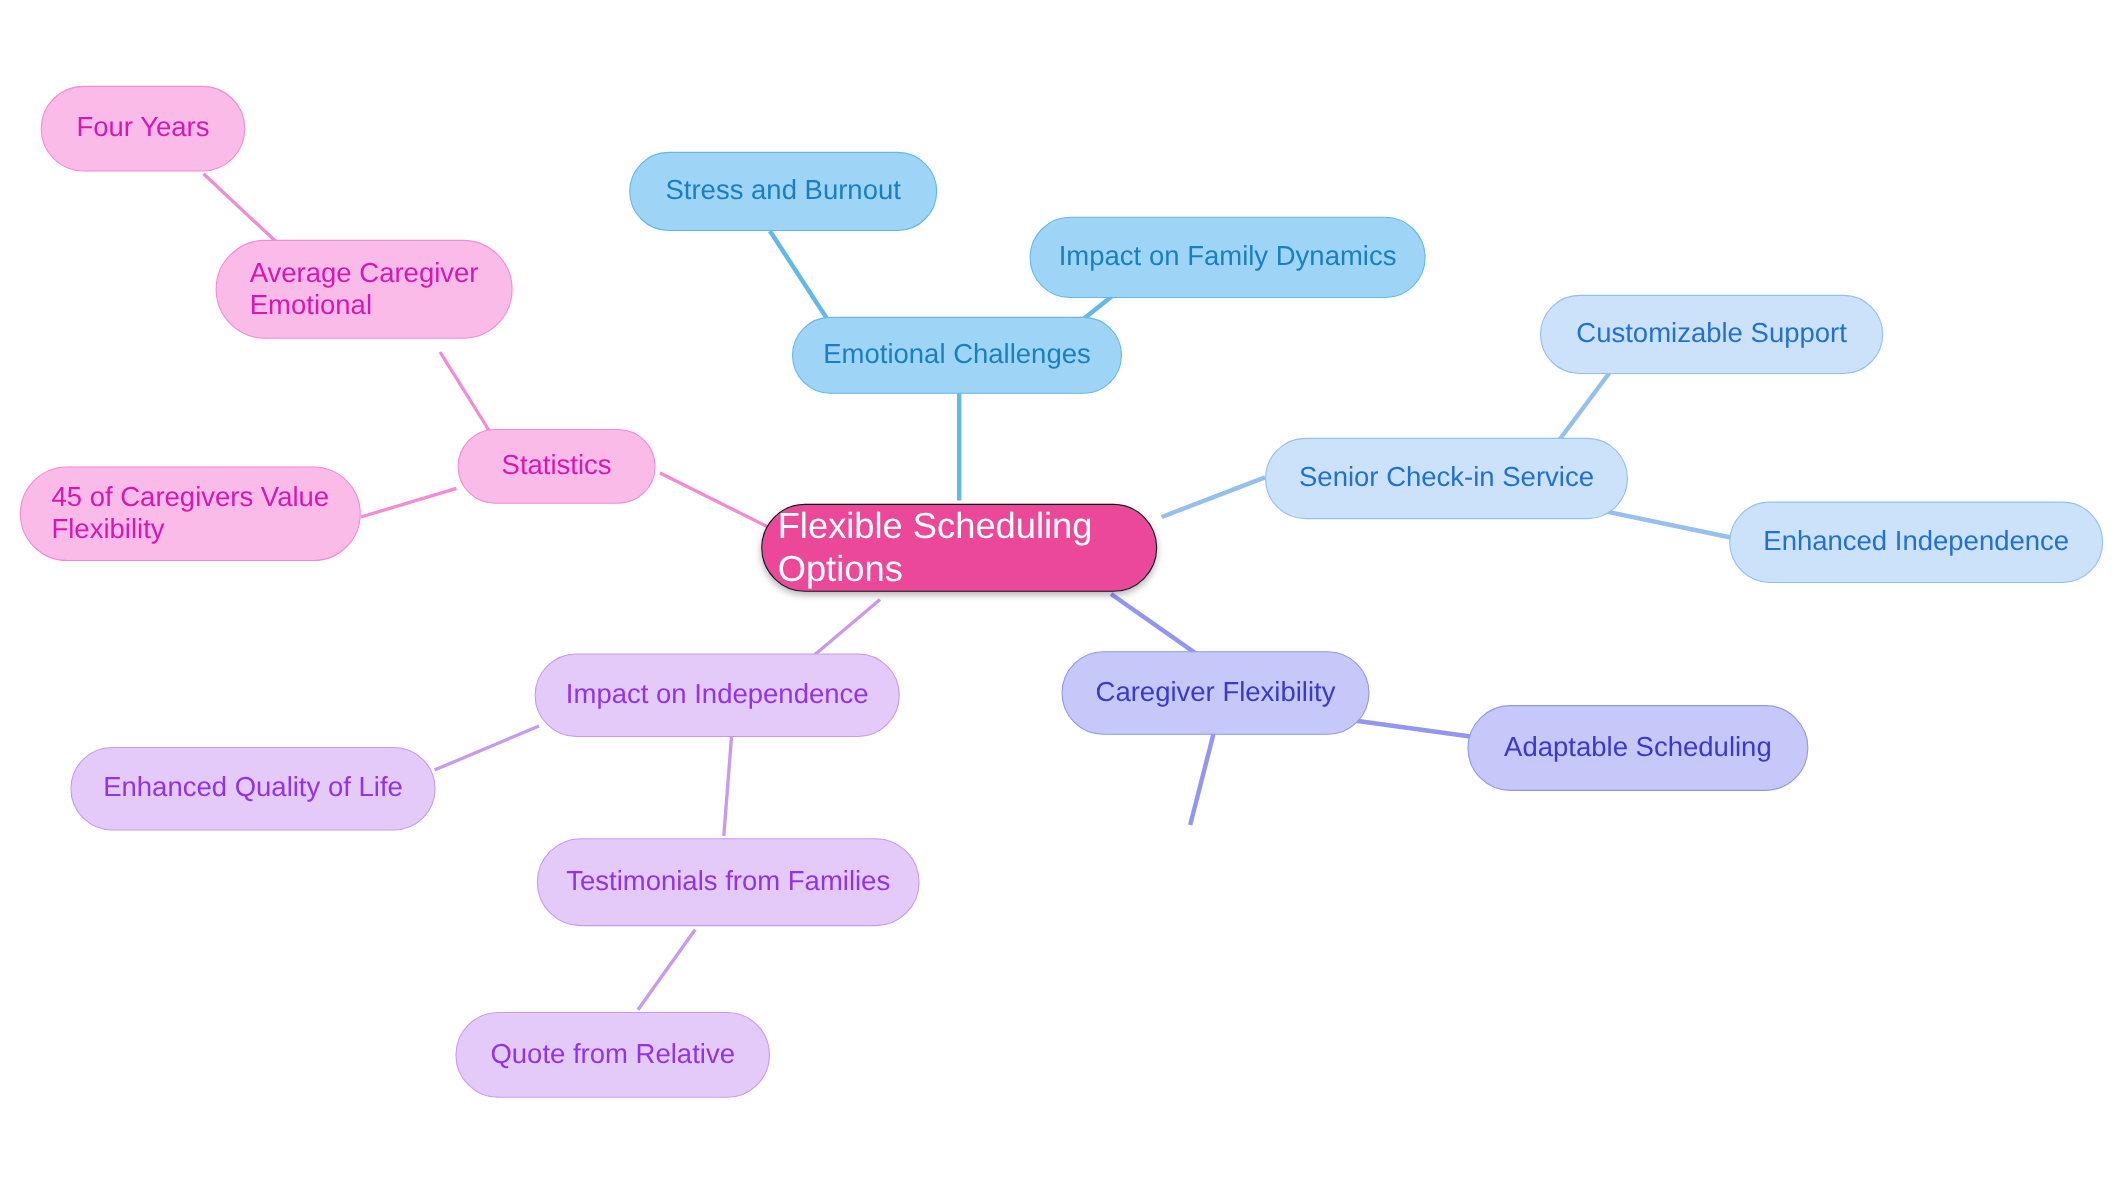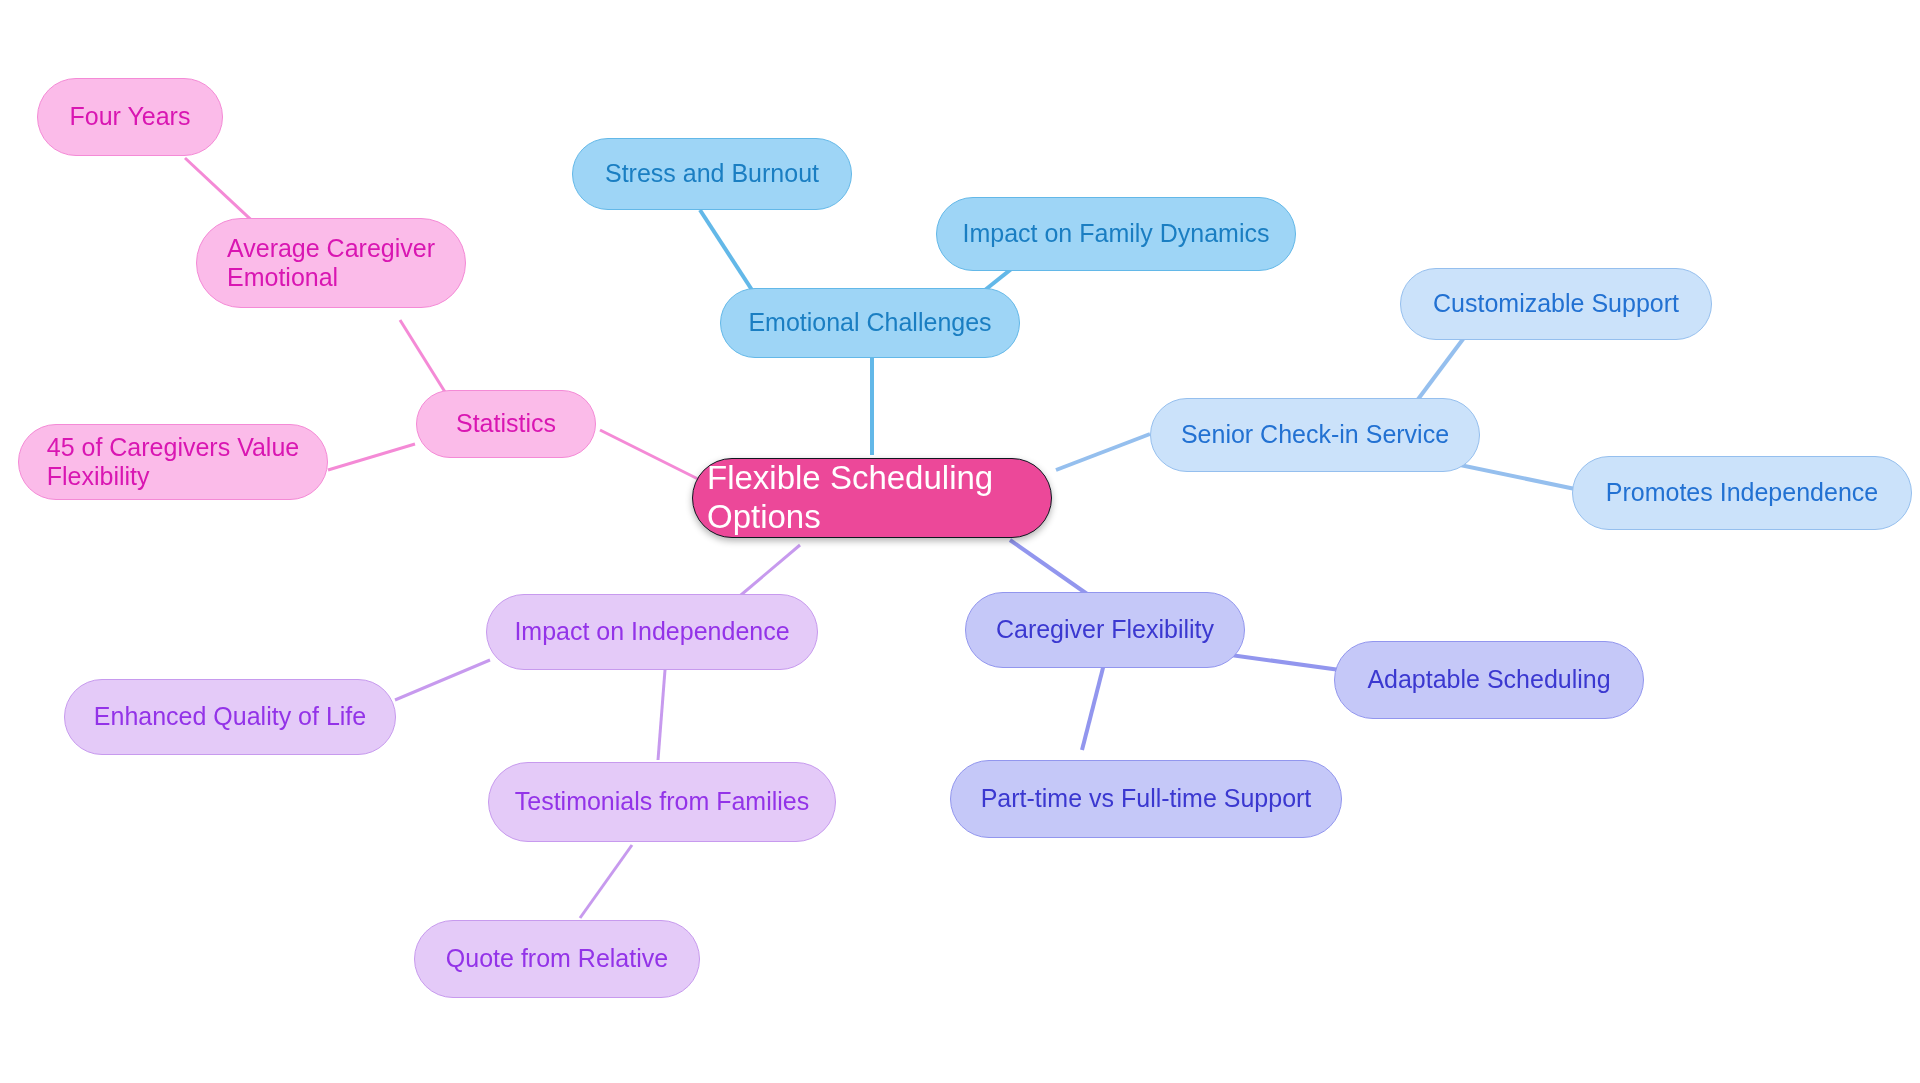--- a/index.html
+++ b/index.html
@@ -112,40 +112,39 @@
 
   <div class="node node-root" style="left:692px; top:458px; width:360px; height:80px;">Flexible Scheduling Options</div>
 
   <div class="node node-pink" style="left:416px; top:390px; width:180px; height:68px;">Statistics</div>
 
   <div class="node node-pink" style="left:196px; top:218px; width:270px; height:90px;">Average Caregiver
 Emotional</div>
 
   <div class="node node-pink" style="left:37px; top:78px; width:186px; height:78px;">Four Years</div>
 
-  <div class="node node-pink" style="left:18px; top:424px; width:310px; height:76px;">45 of Caregivers Value
+  <div class="node node-pink" style="left:18px; top:424px; width:310px; height:86px;">45 of Caregivers Value
 Flexibility</div>
 
   <div class="node node-blue" style="left:720px; top:288px; width:300px; height:70px;">Emotional Challenges</div>
 
   <div class="node node-blue" style="left:572px; top:138px; width:280px; height:72px;">Stress and Burnout</div>
 
   <div class="node node-blue" style="left:936px; top:158px; width:360px; height:74px;margin-top:39px;">Impact on Family Dynamics</div>
 
   <div class="node node-paleblue" style="left:1150px; top:398px; width:330px; height:74px;">Senior Check-in Service</div>
 
   <div class="node node-paleblue" style="left:1400px; top:268px; width:312px; height:72px;">Customizable Support</div>
 
-  <div class="node node-paleblue" style="left:1572px; top:456px; width:340px; height:74px;">Promotes Independence</div>
+  <div class="node node-paleblue" style="left:1572px; top:456px; width:340px; height:74px;">Enhanced Independence</div>
 
   <div class="node node-periwinkle" style="left:965px; top:592px; width:280px; height:76px;">Caregiver Flexibility</div>
 
   <div class="node node-periwinkle" style="left:1334px; top:641px; width:310px; height:78px;">Adaptable Scheduling</div>
 
-  <div class="node node-periwinkle" style="left:950px; top:760px; width:392px; height:78px;">Part-time vs Full-time Support</div>
 
   <div class="node node-violet" style="left:486px; top:594px; width:332px; height:76px;">Impact on Independence</div>
 
   <div class="node node-violet" style="left:64px; top:679px; width:332px; height:76px;">Enhanced Quality of Life</div>
 
   <div class="node node-violet" style="left:488px; top:762px; width:348px; height:80px;">Testimonials from Families</div>
 
   <div class="node node-violet" style="left:414px; top:920px; width:286px; height:78px;">Quote from Relative</div>
 
 </div>

